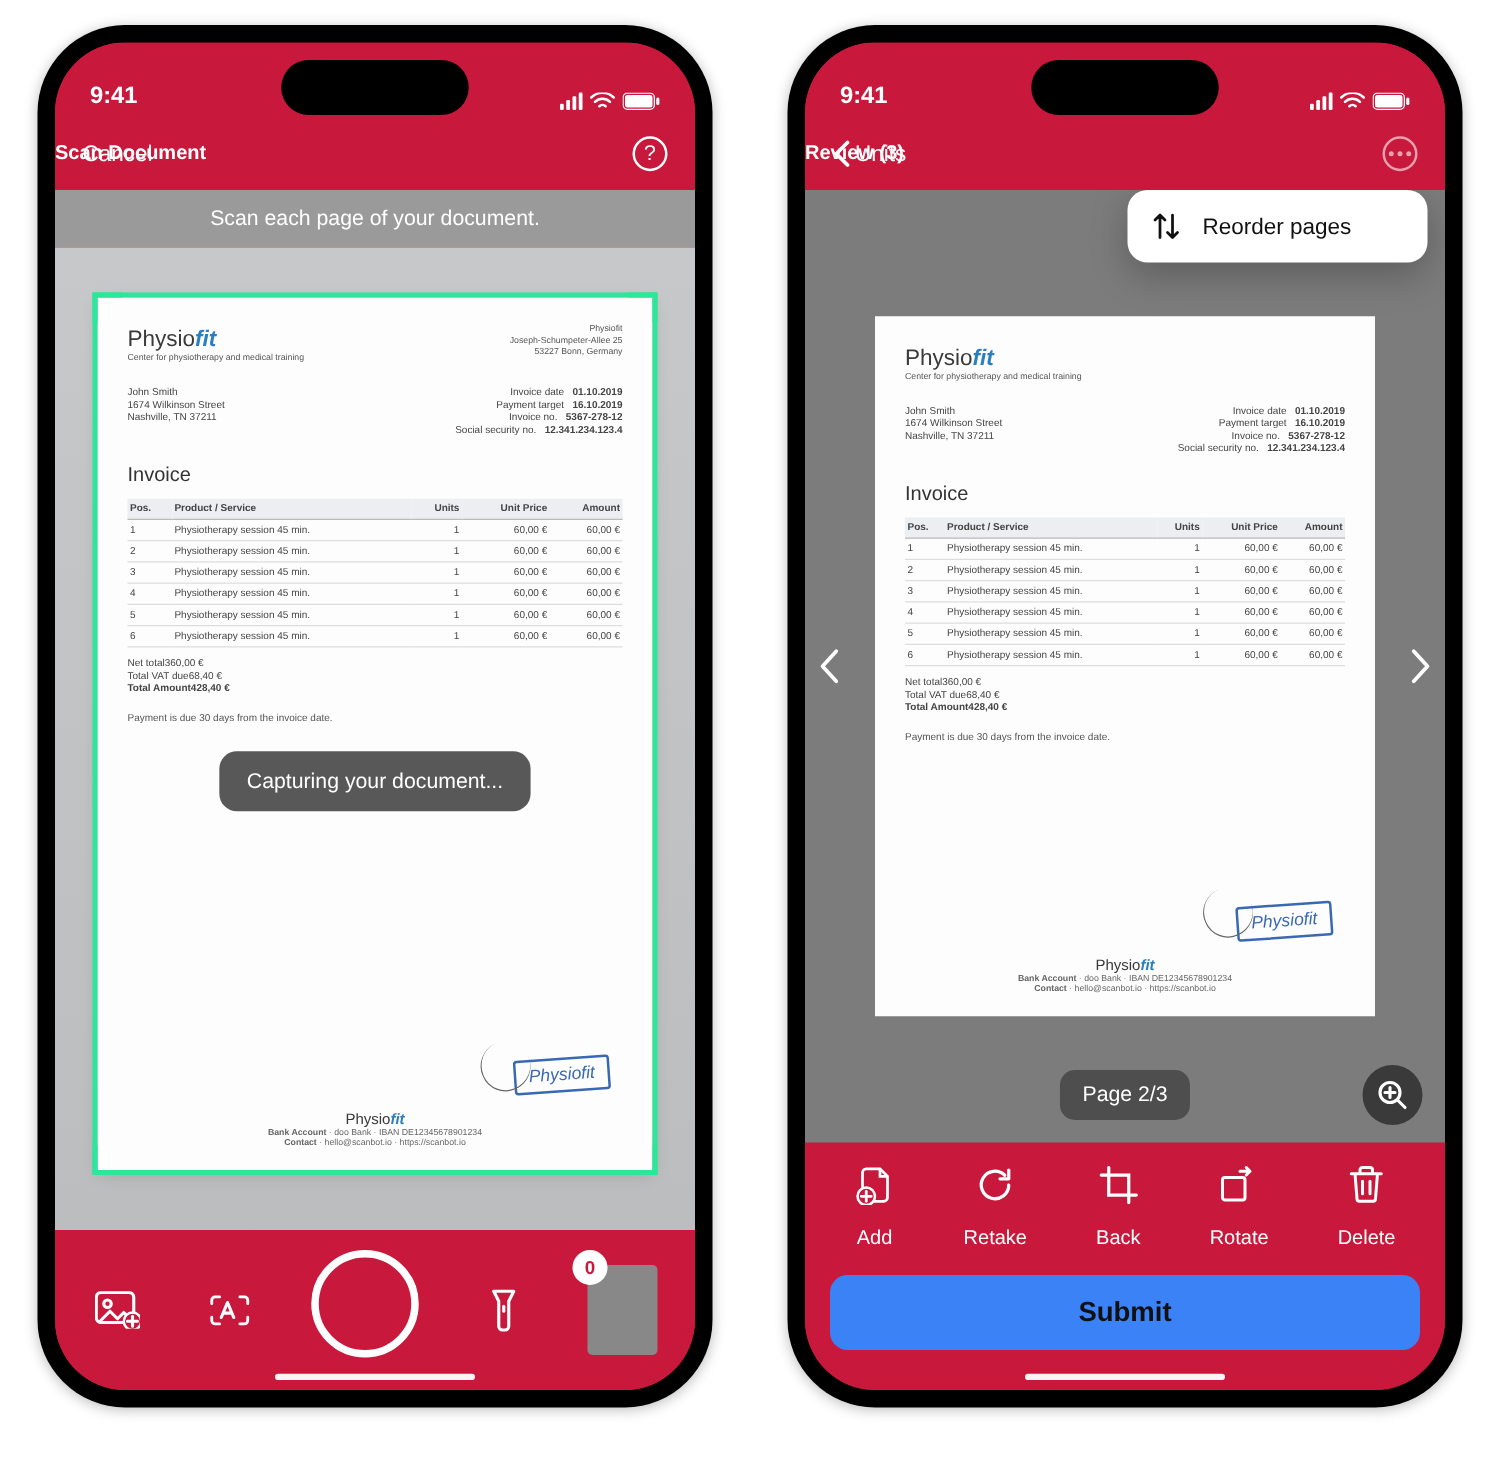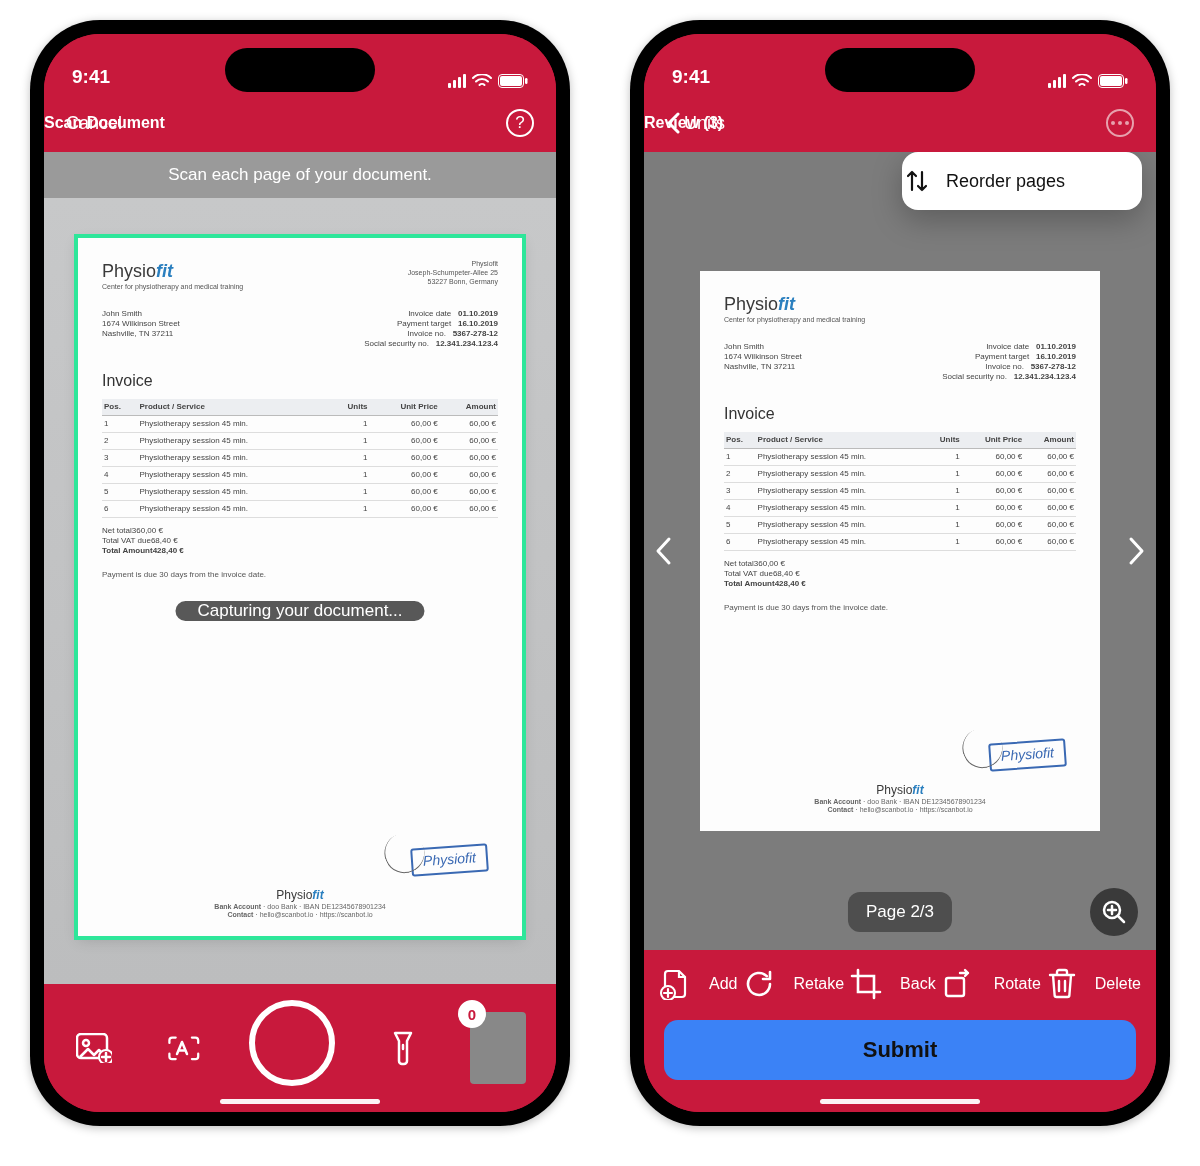--- a/index.html
+++ b/index.html
@@ -163,21 +163,21 @@
     border:2px solid #3a69b3; color:#3a69b3; padding:3px 10px;
     transform: rotate(-4deg);
     font-style:italic; font-size:14px; border-radius:3px;
     position:relative;
   }
   .sig { position:absolute; left:-28px; top:-18px; width:40px; height:40px; border:1.5px solid #666; border-right:0; border-top:0; border-radius:50%; transform:rotate(-20deg); }
   .footer { margin-top:14px; text-align:center; font-size:7px; color:#666;}
   .toast {
     position:absolute; left:50%; top:50%; transform:translate(-50%,10px);
     background: rgba(70,70,70,0.9);
-    color:#fff; font-size:17px; padding:0 22px; border-radius:14px;
+    color:#fff; font-size:17px; padding:14px 22px; border-radius:14px;
     font-weight:500;
   }
   .bottom-bar {
     height: 128px;
     background: var(--brand);
     display:flex; align-items:center; justify-content:space-between;
     padding: 0 30px;
     position:relative;
   }
   .shutter {
@@ -222,29 +222,29 @@
     position:absolute; bottom:14px; right:18px;
     width:48px; height:48px; border-radius:50%;
     background:#3a3a3a; display:flex; align-items:center; justify-content:center;
   }
   .popover {
     position:absolute; top:0; right:14px;
     background:#fff; color:#111; border-radius:16px;
     box-shadow:0 10px 30px rgba(0,0,0,0.25);
     width: 240px; overflow:hidden; z-index:40;
   }
-  .pop-item { padding:16px 2px; display:flex; align-items:center; gap:16px; font-size:18px;}
+  .pop-item { padding:16px 18px; display:flex; align-items:center; gap:16px; font-size:18px;}
   .pop-item + .pop-item { border-top:1px solid #eee;}
   .pop-item.danger { color: var(--brand); }
   .tool-row {
     background: var(--brand);
     display:flex; justify-content:space-around; padding:18px 12px 10px;
   }
   .tool {
-    display:flex; flex-direction:row; align-items:center; gap:18px;
+    display:flex; flex-direction:column; align-items:center; gap:18px;
     color:#fff; font-size:16px; font-weight:500;
   }
   .tool svg { stroke:#fff; }
   .submit-row {
     background: var(--brand);
     padding: 10px 20px 32px;
   }
   .submit-btn {
     width:100%; height:60px;
     background:#3b82f6; color:#111; font-size:22px; font-weight:700;

